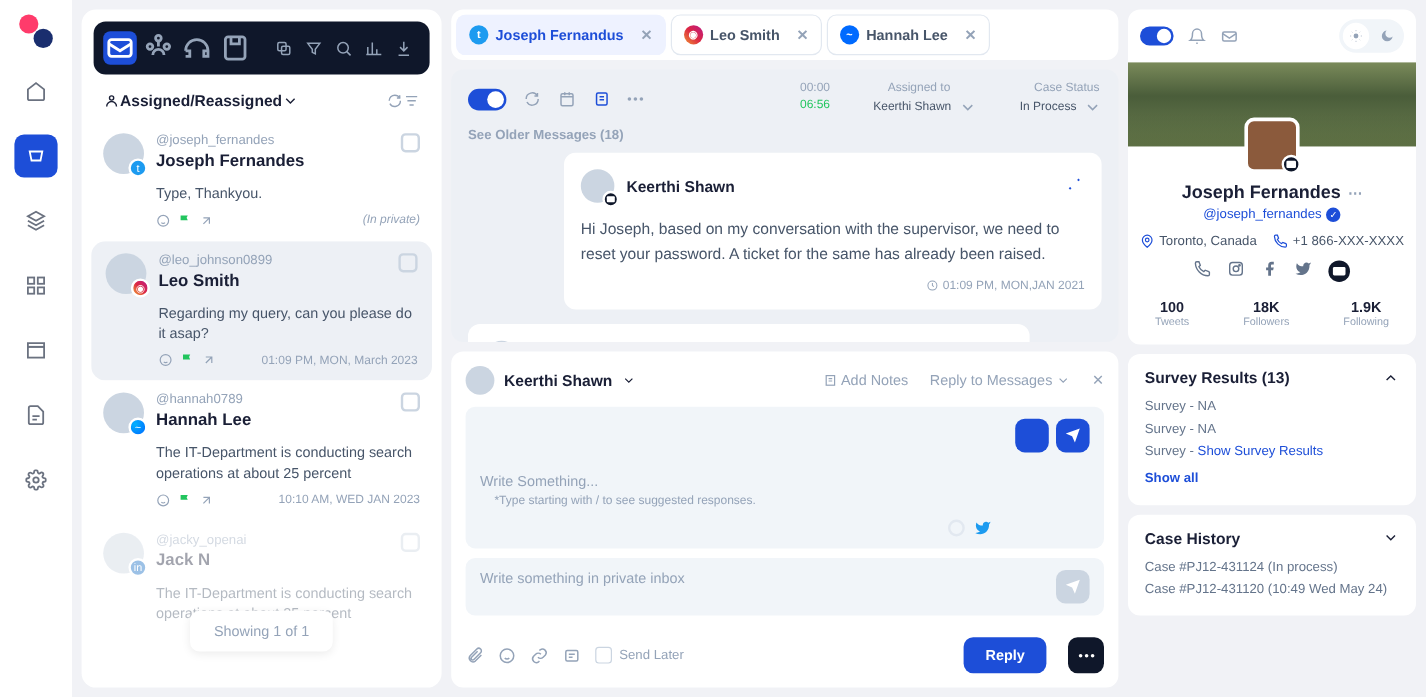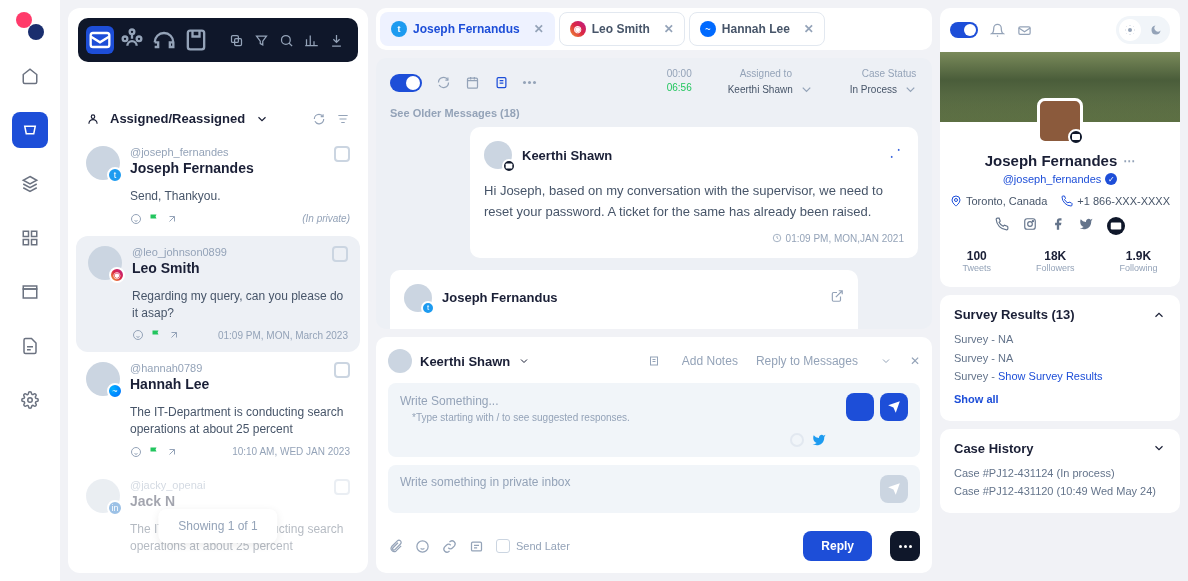--- a/index.html
+++ b/index.html
@@ -16,21 +16,21 @@
 .nav-icon svg { width:18px; height:18px; }
 
 
 .left-panel { width: 300px; background:#fff; border-radius:12px; margin:8px 0 8px 8px; display:flex; flex-direction:column; overflow:hidden; }
 .toolbar { background:#0f172a; border-radius:10px; margin:10px; padding:8px; display:flex; gap:4px; align-items:center; }
 .toolbar-btn { width:28px; height:28px; border-radius:6px; display:flex; align-items:center; justify-content:center; color:#94a3b8; cursor:pointer; }
 .toolbar-btn.active { background:#1d4ed8; color:#fff; }
 .toolbar-right { margin-left:auto; display:flex; gap:10px; color:#94a3b8; padding-right:6px;}
 .toolbar-right svg { width:15px; height:15px; cursor:pointer; }
 
-.assigned-row { display:flex; align-items:center; padding:4px 18px 10px; gap:10px; color:#1a1f36; font-weight:600;margin-top:35px; }
+.assigned-row { display:flex; align-items:center; padding:4px 18px 10px; color:#1a1f36; font-weight:600; }
 .assigned-row .spacer { flex:1; }
 .assigned-row svg { width:14px; height:14px; }
 
 .conv-list { flex:1; overflow:hidden; position:relative; }
 .conv { padding:10px 18px; border-bottom:1px solid transparent; cursor:pointer; }
 .conv.selected { background:#edf0f5; border-radius:12px; margin:0 8px; padding:10px 12px;}
 .conv-head { display:flex; gap:10px; align-items:flex-start; }
 .avatar { width:34px; height:34px; border-radius:50%; background:#cbd5e1; position:relative; flex-shrink:0; }
 .avatar .badge { position:absolute; bottom:-3px; right:-3px; width:16px; height:16px; border-radius:50%; display:flex; align-items:center; justify-content:center; font-size:9px; color:#fff; border:2px solid #fff; }
 .badge.tw { background:#1d9bf0; }
@@ -87,21 +87,21 @@
 .msg-time{text-align:right;color:#94a3b8;font-size:10px;margin-top:10px;display:flex;align-items:center;justify-content:flex-end;gap:4px;}
 .msg-time svg{width:10px;height:10px;}
 
 
 .composer{background:#fff;border-radius:10px;padding:12px;}
 .comp-head{display:flex;align-items:center;gap:8px;padding-bottom:10px;}
 .comp-head .avatar{width:24px;height:24px;}
 .comp-head .name{font-weight:700;font-size:13px;}
 .comp-head svg{width:12px;height:12px;}
 .comp-actions{margin-left:auto;display:flex;align-items:center;gap:18px;color:#94a3b8;font-size:12px;}
-.comp-actions .lnk{display:flex;align-items:center;gap:22px;cursor:pointer;}
+.comp-actions .lnk{display:flex;align-items:center;gap:3px;cursor:pointer;}
 .comp-actions .close{cursor:pointer;}
 
 .comp-box{background:#f1f5f9;border-radius:8px;padding:10px 12px;display:flex;align-items:flex-start;gap:8px;margin-bottom:8px;}
 .comp-box input{border:none;background:none;flex:1;font-size:12px;color:#475569;outline:none;}
 .comp-box input::placeholder{color:#94a3b8;}
 .comp-btns{display:flex;gap:6px;}
 .sq-btn{width:28px;height:28px;border-radius:8px;display:flex;align-items:center;justify-content:center;cursor:pointer;}
 .sq-btn.blue{background:#1d4ed8;color:#fff;}
 .sq-btn.gray{background:#cbd5e1;color:#fff;}
 .sq-btn svg{width:14px;height:14px;}
@@ -275,21 +275,21 @@
         <div class="conv-head">
           <div class="avatar">
               <div class="badge tw">t</div>
             </div>
           <div class="conv-meta">
             <div class="handle">@joseph_fernandes</div>
             <div class="conv-name">Joseph Fernandes</div>
           </div>
           <div class="conv-check"></div>
         </div>
-        <div class="conv-msg">Send, Thankyou.</div>
+        <div class="conv-msg">Type, Thankyou.</div>
         <div class="conv-foot">
           <svg viewBox="0 0 24 24" fill="none" stroke="currentColor" stroke-width="2">
               <circle cx="12" cy="12" r="9"></circle>
               <path d="M9 10h0M15 10h0M9 15a4 4 0 006 0"></path>
             </svg>
           <svg class="flag" viewBox="0 0 24 24" fill="currentColor">
               <path d="M5 3v18M5 3h12l-2 4 2 4H5"></path>
             </svg>
           <svg viewBox="0 0 24 24" fill="none" stroke="currentColor" stroke-width="2">
               <path d="M17 7l-10 10M7 7h10v10"></path>
@@ -495,21 +495,21 @@
           <div class="lnk">
               <span>Reply to Messages</span>
               <svg width="11" height="11" viewBox="0 0 24 24" fill="none" stroke="currentColor" stroke-width="2">
                 <path d="M6 9l6 6 6-6"></path>
               </svg>
             </div>
           <span class="close">✕</span>
         </div>
       </div>
       <div class="comp-box">
-        <div style="flex:1;">
+        <div style="flex:1;margin-top:44px;">
           <input placeholder="Write Something..." style="">
           <div class="hint">*Type starting with / to see suggested responses.</div>
           <div class="comp-box2">
             <div class="ring"></div>
             <svg viewBox="0 0 24 24" fill="currentColor">
                 <path d="M23 3a10.9 10.9 0 01-3.14 1.53 4.48 4.48 0 00-7.86 3v1A10.66 10.66 0 013 4s-4 9 5 13a11.64 11.64 0 01-7 2c9 5 20 0 20-11.5a4.5 4.5 0 00-.08-.83A7.72 7.72 0 0023 3z"></path>
               </svg>
           </div>
         </div>
         <div class="comp-btns">

